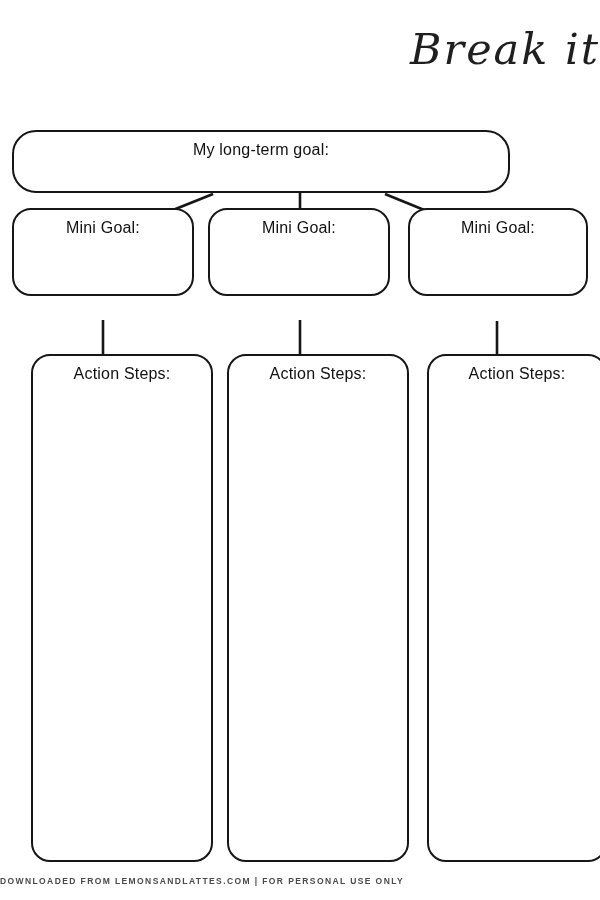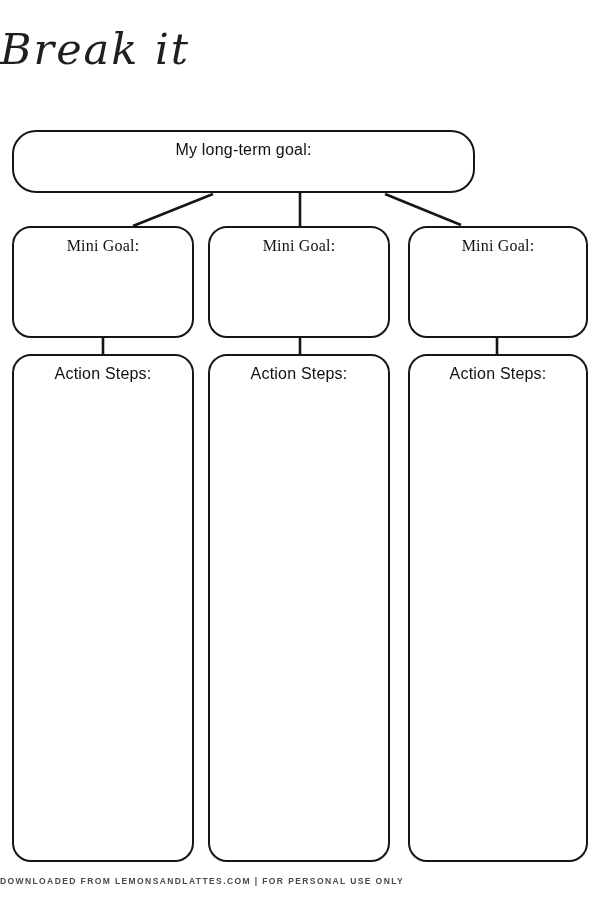--- a/index.html
+++ b/index.html
@@ -11,21 +11,21 @@
     background: #ffffff;
     overflow: hidden;
     font-family: "Liberation Sans", sans-serif;
     color: #111111;
   }
   .title {
     position: absolute;
     top: 26px;
     left: 0;
     width: 600px;
-    text-align: left;
+    text-align: right;
     font-family: "DejaVu Serif", serif;
     font-style: italic;
     font-weight: normal;
     font-size: 43px;
     line-height: 46px;
     letter-spacing: 2px;
     color: #1f1f1f;
   }
   .box {
     position: absolute;
@@ -35,28 +35,28 @@
   }
   .box .label {
     display: block;
     padding-top: 9px;
     font-size: 16px;
     letter-spacing: 0.2px;
     color: #111111;
   }
   .long-goal {
     left: 12px; top: 130px;
-    width: 463px; height: 63px;
+    width: 498px; height: 63px;
     border-radius: 24px;
   }
-  .mini { top: 226px; height: 112px; border-radius: 19px; font-family: Liberation Serif, serif; }
+  .mini { top: 208px; height: 88px; border-radius: 19px; }
   .mini-1 { left: 12px;  width: 182px; }
   .mini-2 { left: 208px; width: 182px; }
   .mini-3 { left: 408px; width: 180px; }
-  .action { top: 354px; height: 508px; border-radius: 19px; }
+  .action { top: 354px; height: 508px; border-radius: 19px; margin-left: 19px; }
   .action-1 { left: 12px;  width: 182px; }
   .action-2 { left: 208px; width: 182px; }
   .action-3 { left: 408px; width: 180px; }
   .connectors {
     position: absolute;
     left: 0; top: 0;
     width: 600px; height: 900px;
     pointer-events: none;
   }
   .footer {

